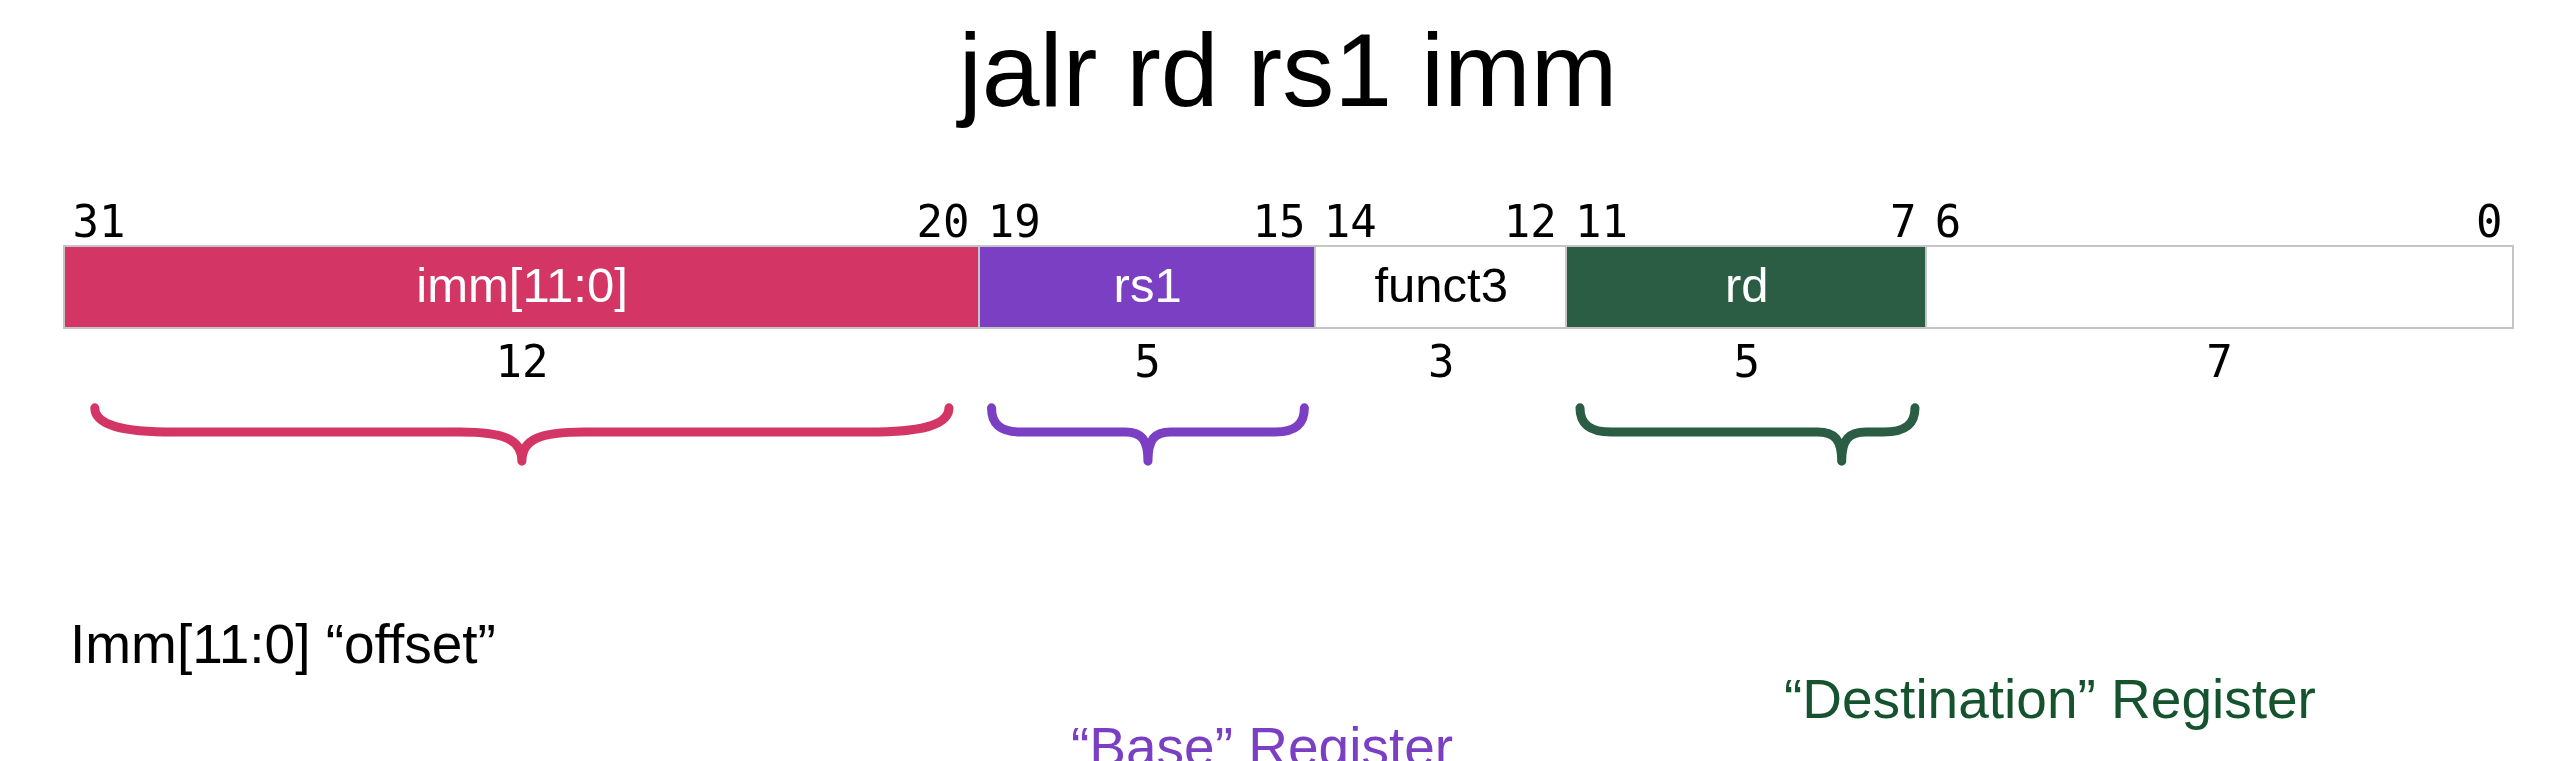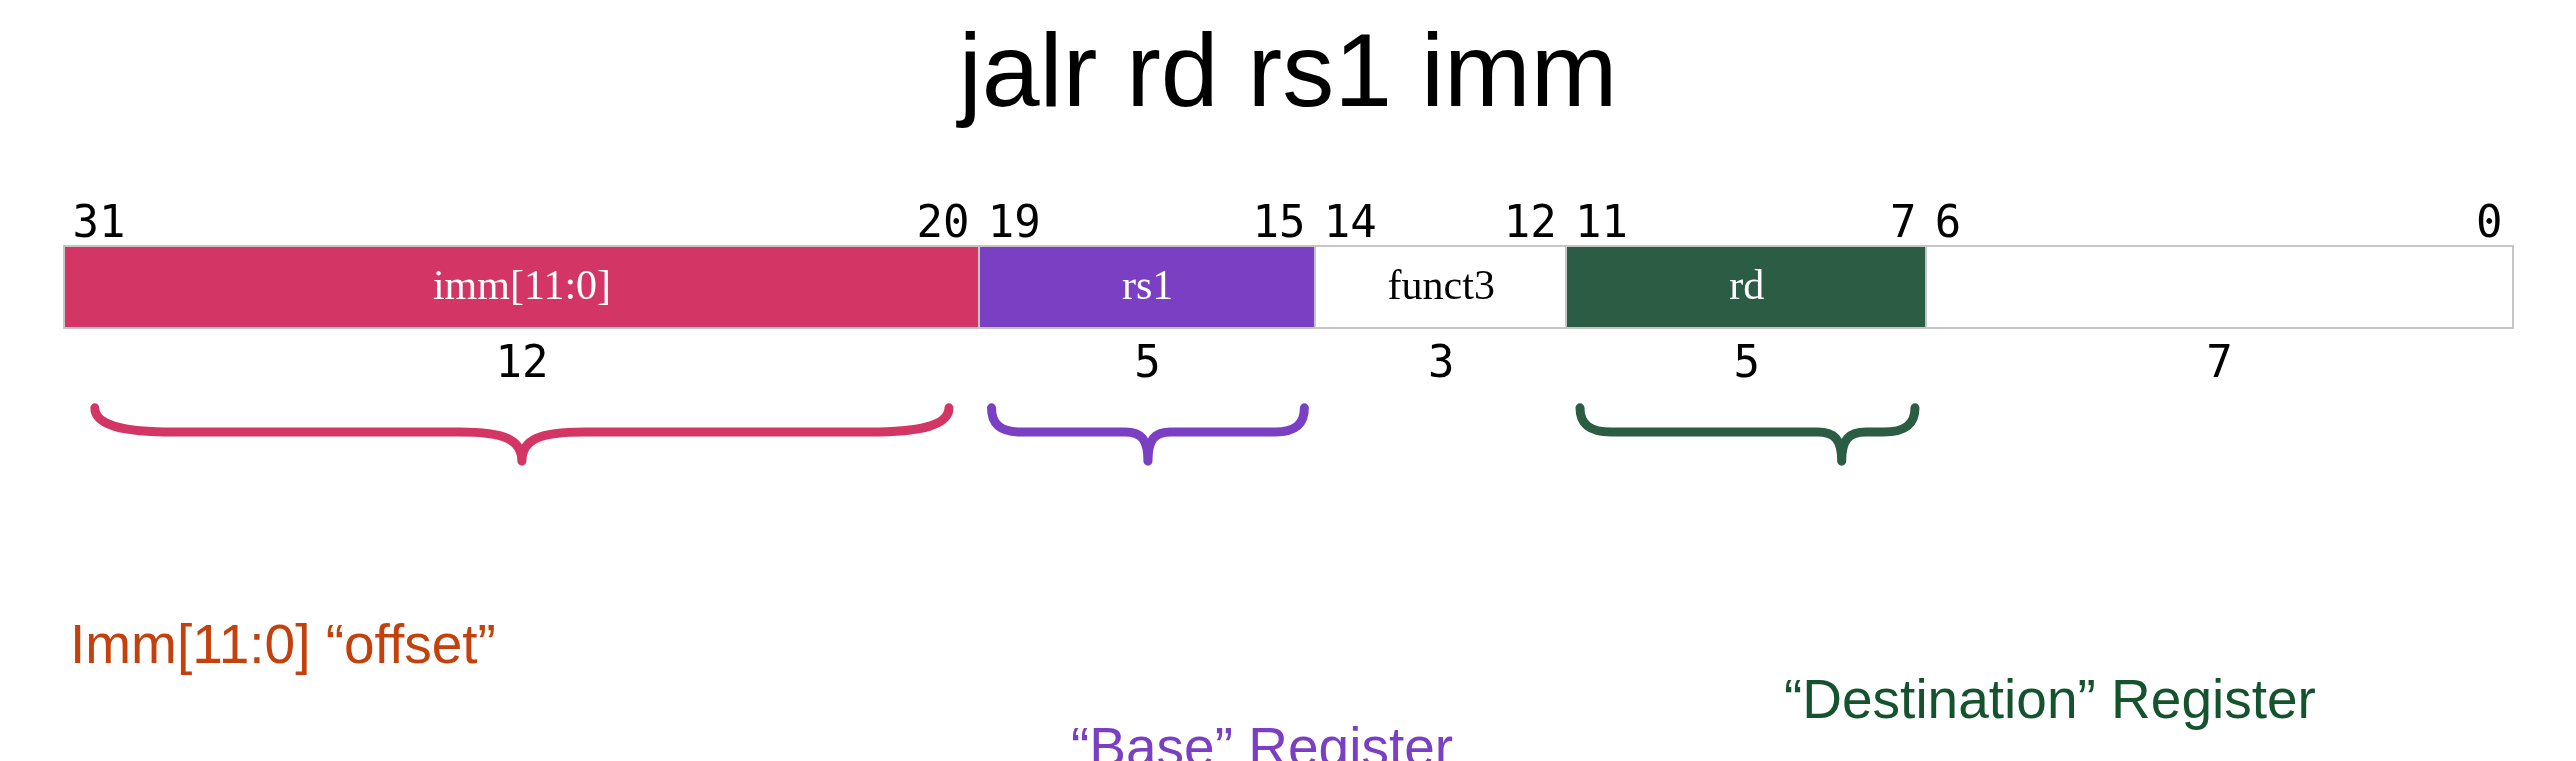--- a/index.html
+++ b/index.html
@@ -13,21 +13,21 @@
   .diagram{position:absolute;left:63px;top:245px;width:2451px;}
   .cells{display:flex;height:84px;border-radius:17px;}
   .cell{position:relative;display:flex;align-items:center;justify-content:center;
         border:2.8px solid #c5c5c5;margin-left:-2.8px;box-sizing:border-box;}
   .cell:first-child{margin-left:0;}
   .cell-imm   {flex:37.43 0 0;background:#d33564;}
   .cell-rs1   {flex:13.71 0 0;background:#7b3fc4;}
   .cell-funct3{flex:10.24 0 0;background:#ffffff;}
   .cell-rd    {flex:14.68 0 0;background:#2b5c44;}
   .cell-opcode{flex:23.95 0 0;background:#ffffff;}
-  .flabel{font-family:Liberation Serif, serif;font-size:42px;line-height:1;
+  .flabel{font-family:Liberation Sans, sans-serif;font-size:49px;line-height:1;
           color:#ffffff;padding-bottom:3.8px;}
   .cell-funct3 .flabel,.cell-opcode .flabel{color:#000;}
   .bit{position:absolute;top:-47px;font-family:"DejaVu Sans Mono",monospace;
        font-size:44px;line-height:1;color:#000;}
   .bit.hi{left:7.6px;}
   .bit.lo{right:9.5px;}
   .wlabel{position:absolute;bottom:-57px;left:0;width:100%;text-align:center;
           font-family:"DejaVu Sans Mono",monospace;font-size:44px;line-height:1;color:#000;}
 
   .braces{display:flex;margin-top:74px;height:63px;}
@@ -42,21 +42,21 @@
               vector-effect:non-scaling-stroke;}
   .brace-pink path{stroke:#d33564;}
   .brace-purple path{stroke:#7b3fc4;}
   .brace-green path{stroke:#2b5c44;}
 
   .ann{position:absolute;font-size:55px;line-height:73px;color:#000;white-space:pre;}
   .ann .heading{display:block;}
   .ann-imm{left:70px;top:462px;}
   .ann-rs1{left:1071px;top:521px;}
   .ann-rd{left:1784px;top:517px;}
-  .ann-imm .heading{color:#c2410c;}
+  .ann-imm .heading{color:#000000;}
   .ann-rs1 .heading{color:#7b3fc4;margin-top:44px;}
   .ann-rd  .heading{color:#14532d;}
 </style>
 </head>
 <body>
 
 <div class="title">jalr rd rs1 imm</div>
 
 <div class="diagram">
   <div class="cells">

